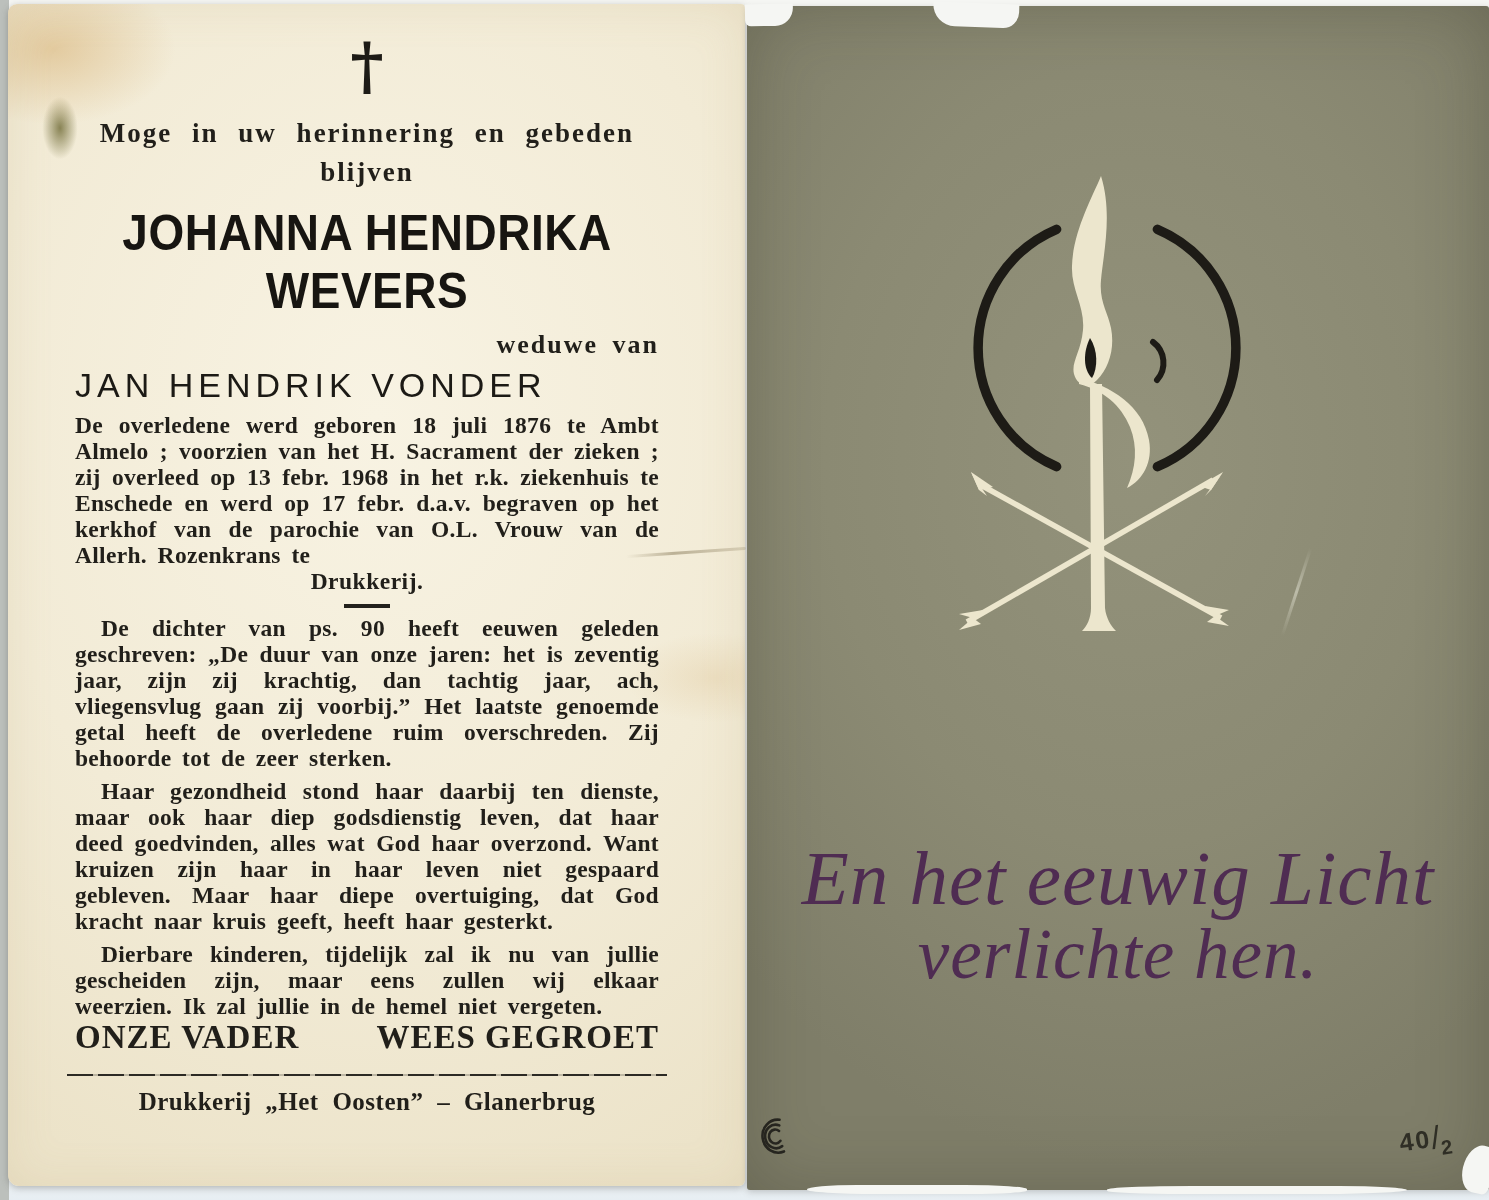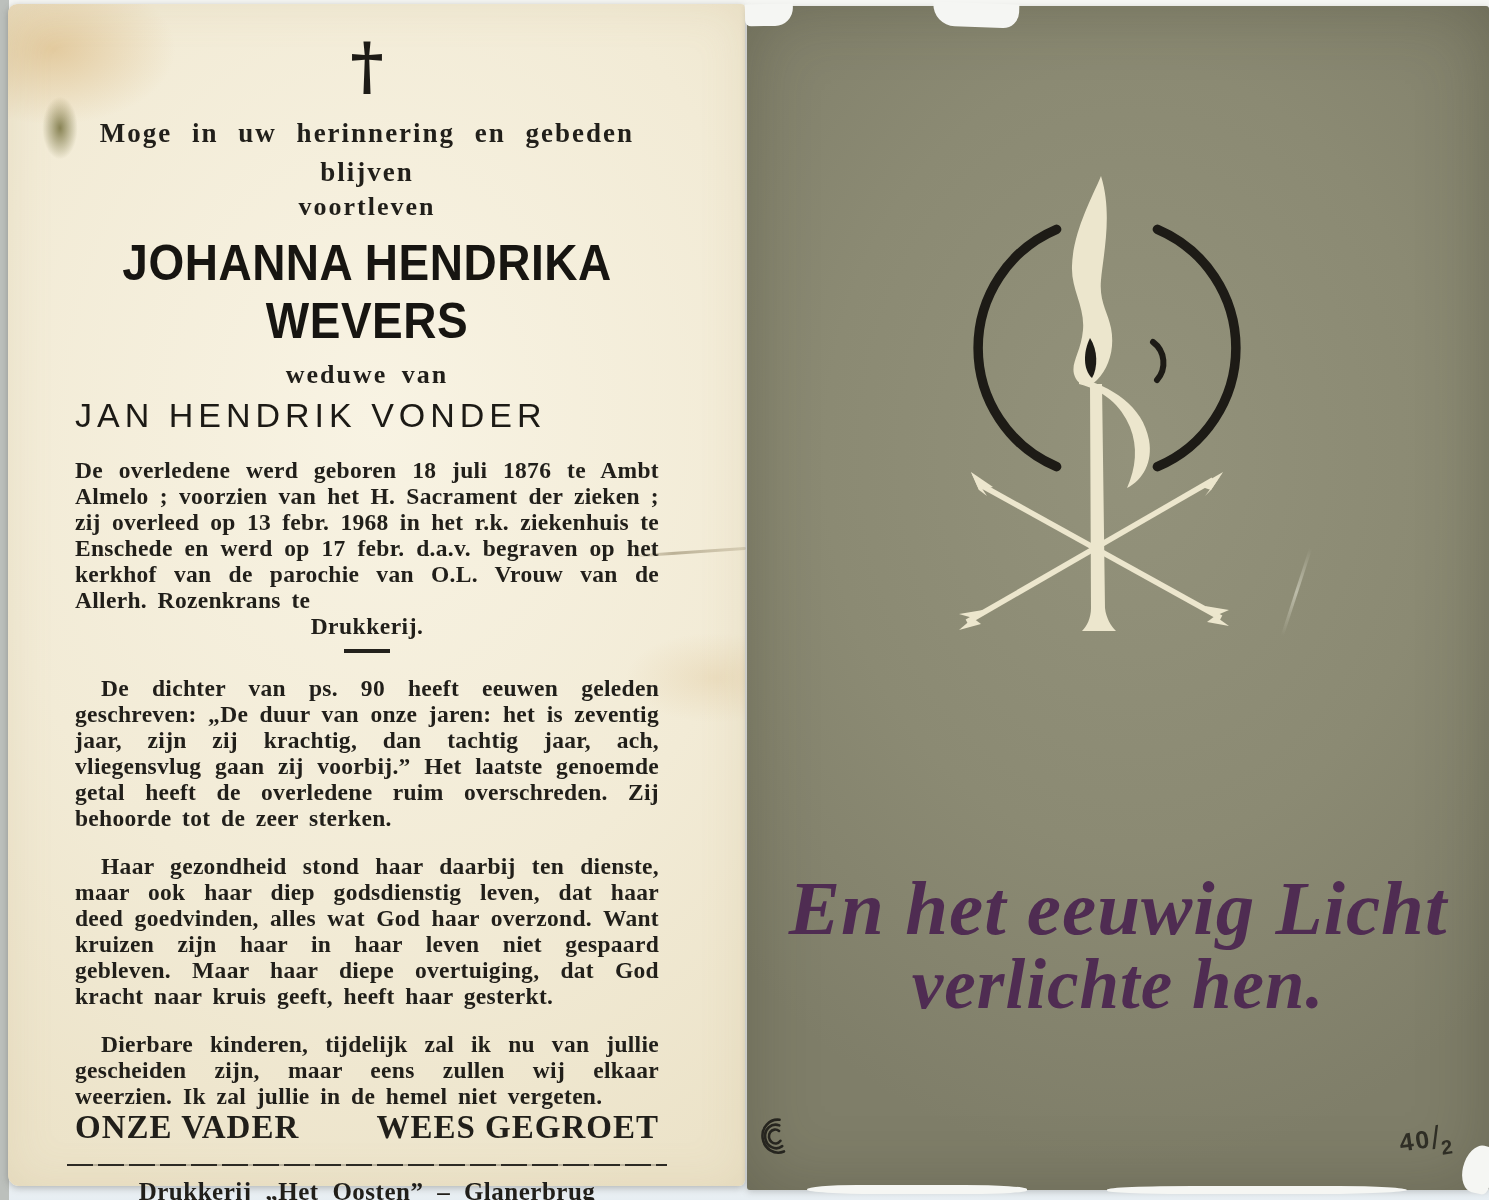--- a/index.html
+++ b/index.html
@@ -28,25 +28,25 @@
     transform:rotate(-4deg);border-radius:2px;
   }
   .content{position:absolute;left:67px;right:86px;top:0;color:#211f1a;}
   .cross{margin-top:30px;text-align:center;font-family:"DejaVu Serif",serif;
     font-size:64px;line-height:1;font-weight:bold;color:#1d1b16;}
   .intro{margin-top:16px;font-weight:bold;font-size:27px;line-height:1.45;
     letter-spacing:2px;word-spacing:11px;text-align:center;}
   .intro2{margin-top:0px;font-weight:bold;font-size:26px;letter-spacing:2px;text-align:center;}
   .name{margin-top:16px;text-align:center;font-family:"Liberation Sans",sans-serif;
     font-weight:bold;font-size:46px;letter-spacing:0.5px;transform:scaleY(1.08);color:#171511;}
-  .relation{margin-top:14px;text-align:center;font-weight:bold;font-size:26px;
+  .relation{margin-top:14px;text-align:right;font-weight:bold;font-size:26px;
     letter-spacing:2px;word-spacing:6px;}
   .spouse{margin-top:6px;text-align:left;font-family:"Liberation Sans",sans-serif;
     font-weight:normal;font-size:34px;letter-spacing:5px;color:#1c1a15;}
-  .para{margin-top:22px;font-weight:bold;font-size:23.5px;line-height:26px;
+  .para{margin-top:7px;font-weight:bold;font-size:23.5px;line-height:26px;
     text-align:justify;word-spacing:4.5px;letter-spacing:.3px;}
   .para.indent{text-indent:26px;}
   .para-tail{font-weight:bold;font-size:23.5px;line-height:26px;text-align:center;
     letter-spacing:.5px;}
   .divider{width:46px;height:4px;background:#23211c;margin:10px auto 4px auto;}
   .prayer-row{display:flex;justify-content:space-between;
     font-weight:bold;font-size:33px;letter-spacing:1px;}
   .printer-rule{margin:18px -8px 0 -8px;height:2px;
     background:repeating-linear-gradient(90deg,#2c2a24 0 26px, rgba(44,42,36,.25) 26px 31px);}
   .printer-line{margin-top:12px;text-align:center;font-weight:bold;font-size:25px;
@@ -62,22 +62,22 @@
   .tear{position:absolute;background:#f5f6f3;}
   .tear-top-corner{left:-2px;top:-2px;width:48px;height:22px;border-radius:0 0 18px 6px;transform:rotate(-1deg);}
   .tear-top-notch{left:186px;top:-3px;width:86px;height:24px;border-radius:0 0 16px 22px;transform:rotate(2deg);}
   .tear-bottom-1{left:60px;bottom:-4px;width:220px;height:9px;border-radius:40% 50% 45% 55%/90% 80% 70% 85%;}
   .tear-bottom-2{left:360px;bottom:-4px;width:300px;height:8px;border-radius:50% 40% 55% 45%/80% 90% 85% 70%;}
   .tear-br{right:-4px;bottom:-3px;width:30px;height:48px;border-radius:60% 22% 24% 52%;transform:rotate(13deg);}
   .crease-green{position:absolute;left:548px;top:540px;width:3px;height:92px;
     background:linear-gradient(to bottom, rgba(235,235,220,0), rgba(235,235,220,.5) 50%, rgba(235,235,220,0));
     transform:rotate(18deg);}
   .illustration{position:absolute;left:128px;top:142px;}
-  .caption{position:absolute;left:0;right:0;top:864px;text-align:center;
-    font-family:"Liberation Serif",serif;font-style:italic;font-weight:bold;
+  .caption{position:absolute;left:0;right:0;top:834px;text-align:center;
+    font-family:"Liberation Serif",serif;font-style:italic;font-weight:normal;
     color:#4f2c52;line-height:1;}
   .caption-l1{font-size:77px;letter-spacing:1px;}
   .caption-l2{display:block;font-size:71px;margin-top:2px;letter-spacing:1px;}
   .plate{position:absolute;right:38px;bottom:34px;transform:rotate(-8deg);
     font-family:"Liberation Sans",sans-serif;color:#2f2e25;font-weight:bold;}
   .plate-num{font-size:25px;letter-spacing:2px;}
   .plate-slash{font-size:32px;font-weight:normal;display:inline-block;transform:translateY(2px);}
   .plate-den{font-size:20px;display:inline-block;transform:translateY(9px);}
   .printer-mark{position:absolute;left:8px;bottom:28px;transform:rotate(-8deg);}
 </style>
@@ -85,21 +85,20 @@
 <body>
 
 <div class="scan">
   <div class="scanner-strip"></div>
 
   <div class="page-left">
     <div class="crease"></div>
     <div class="content">
       <div class="cross">†</div>
       <div class="intro">Moge in uw herinnering en gebeden blijven</div>
-      <div class="intro2">voortleven</div>
       <div class="name">JOHANNA HENDRIKA WEVERS</div>
       <div class="relation">weduwe van</div>
       <div class="spouse">JAN HENDRIK VONDER</div>
 
       <div class="para" style="">De overledene werd geboren 18 juli 1876 te Ambt Almelo ; voorzien van het H. Sacrament der zieken ; zij overleed op 13 febr. 1968 in het r.k. ziekenhuis te Enschede en werd op 17 febr. d.a.v. begraven op het kerkhof van de parochie van O.L. Vrouw van de Allerh. Rozenkrans te</div>
       <div class="para-tail">Drukkerij.</div>
       <div class="divider"></div>
 
       <div class="para indent">De dichter van ps. 90 heeft eeuwen geleden geschreven: „De duur van onze jaren: het is zeventig jaar, zijn zij krachtig, dan tachtig jaar, ach, vliegensvlug gaan zij voorbij.” Het laatste genoemde getal heeft de overledene ruim overschreden. Zij behoorde tot de zeer sterken.</div>
       <div class="para indent">Haar gezondheid stond haar daarbij ten dienste, maar ook haar diep godsdienstig leven, dat haar deed goedvinden, alles wat God haar overzond. Want kruizen zijn haar in haar leven niet gespaard gebleven. Maar haar diepe overtuiging, dat God kracht naar kruis geeft, heeft haar gesterkt.</div>

